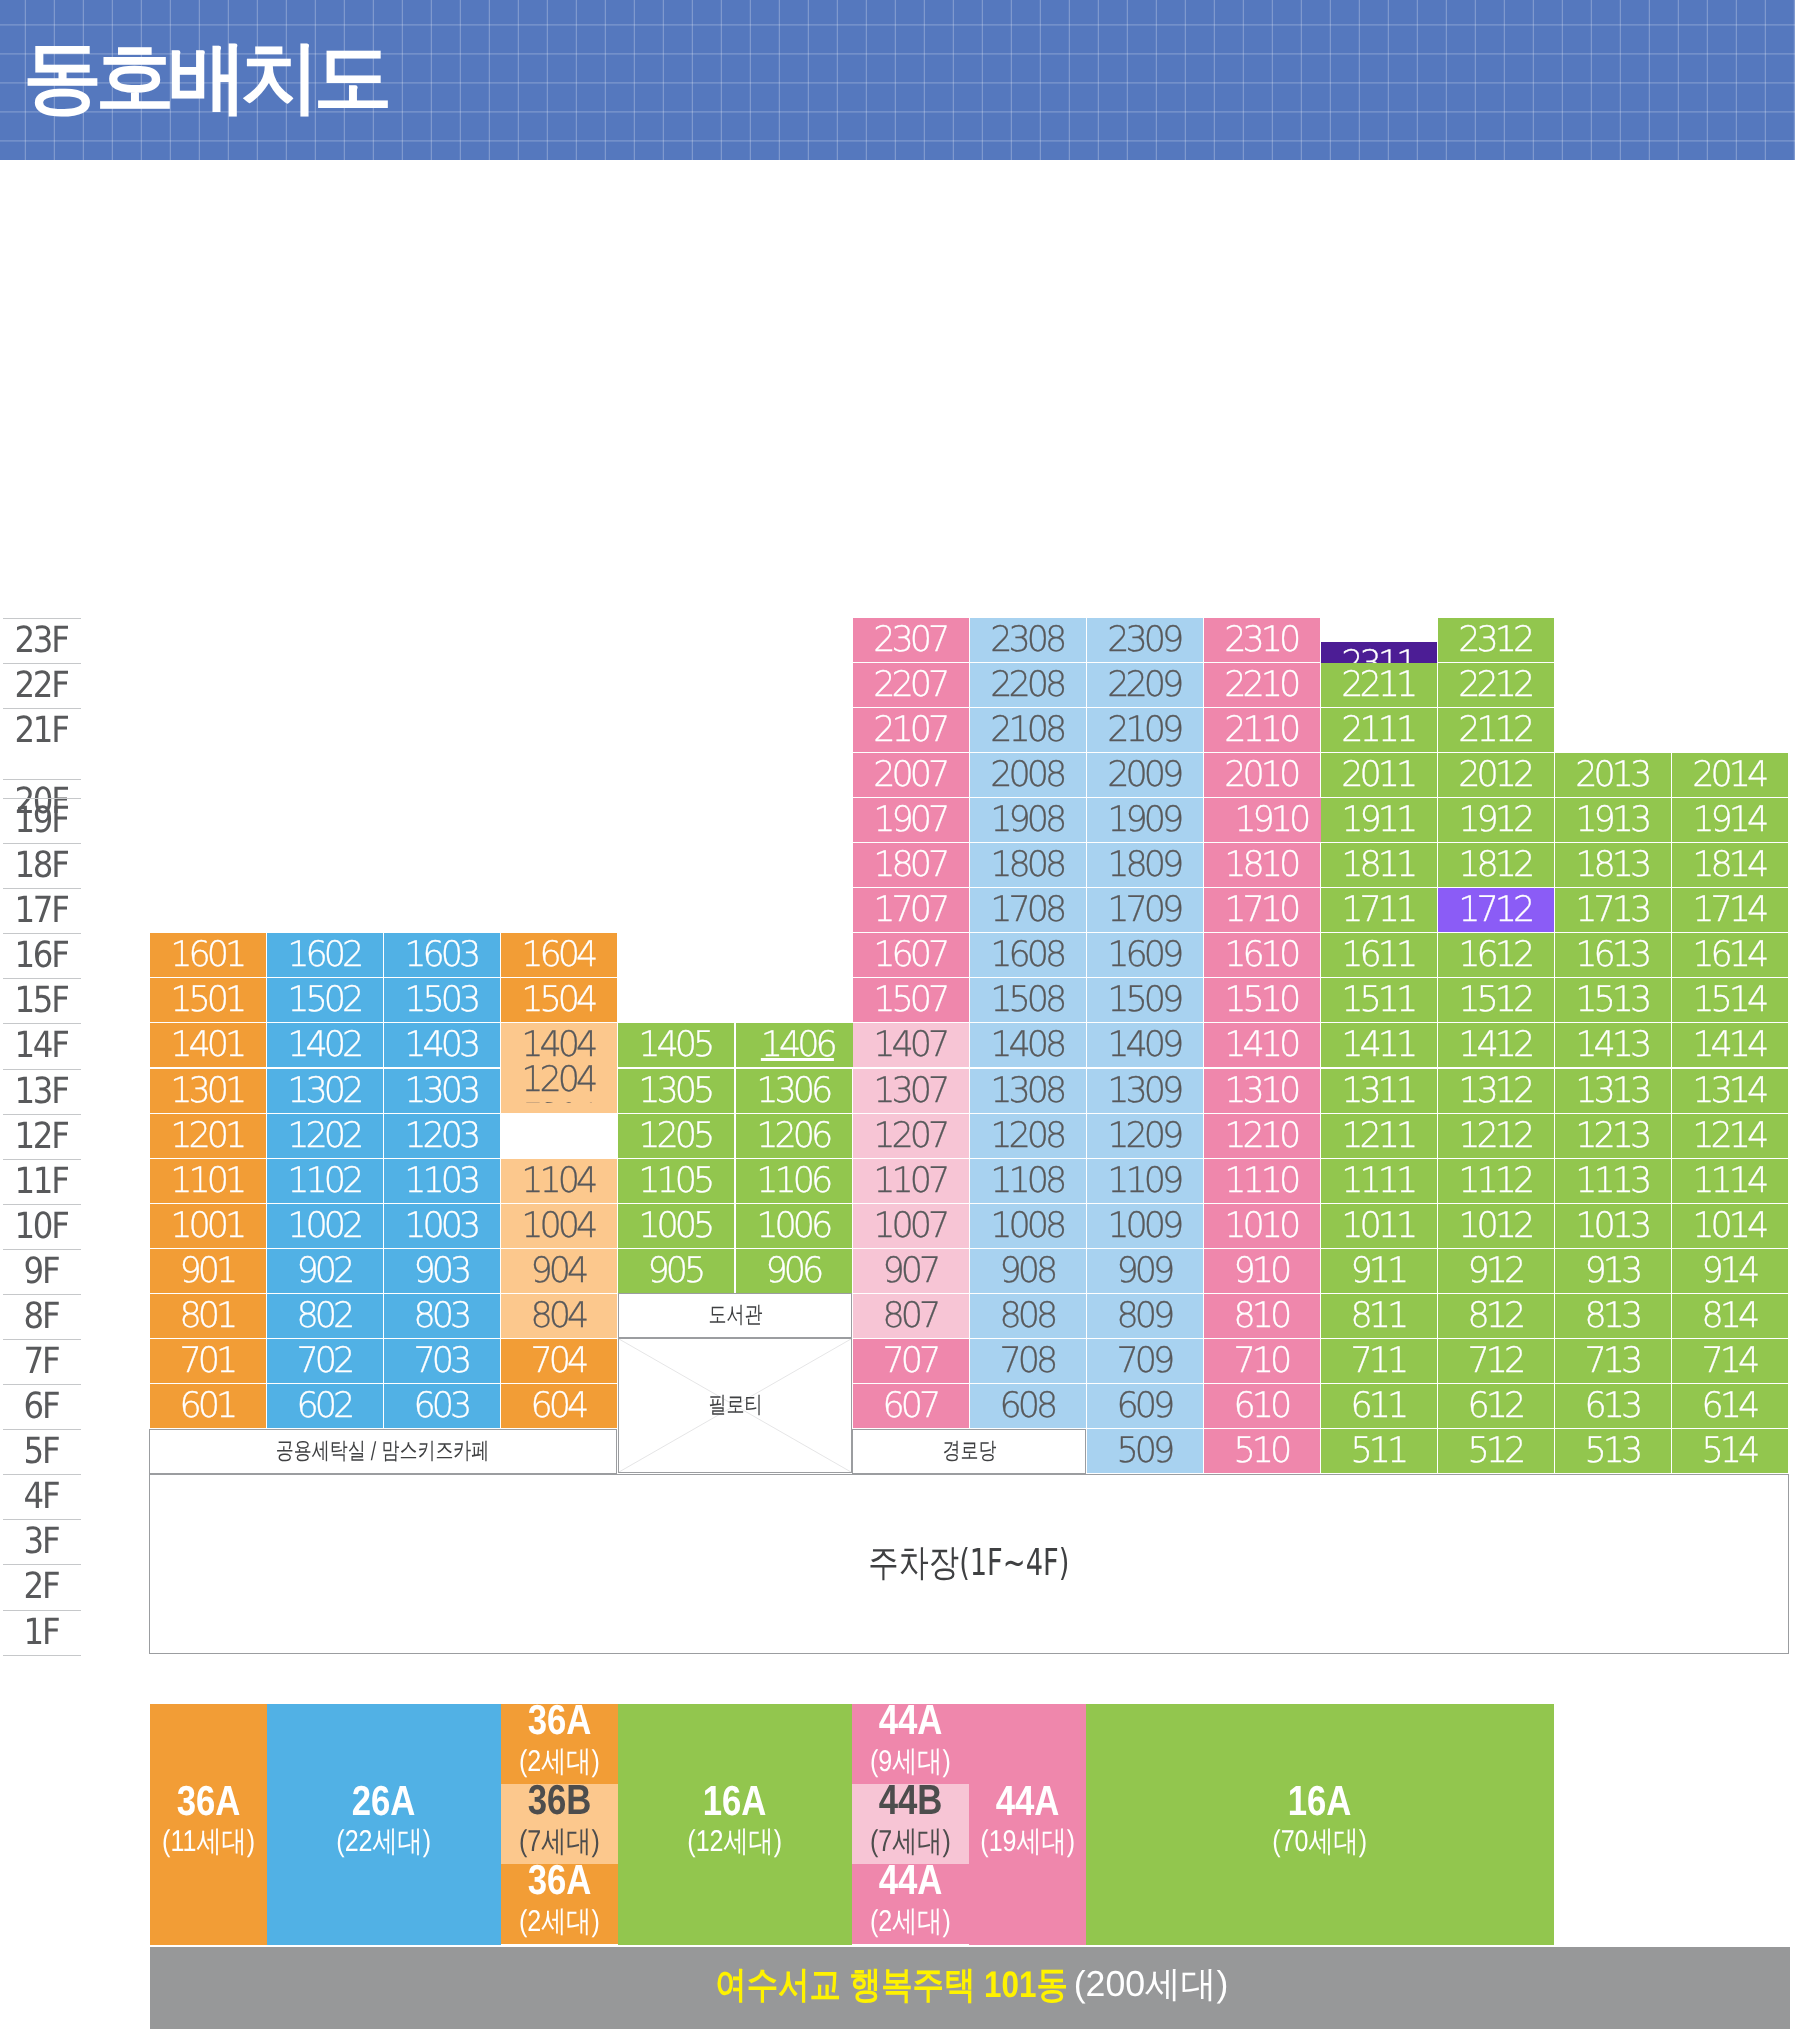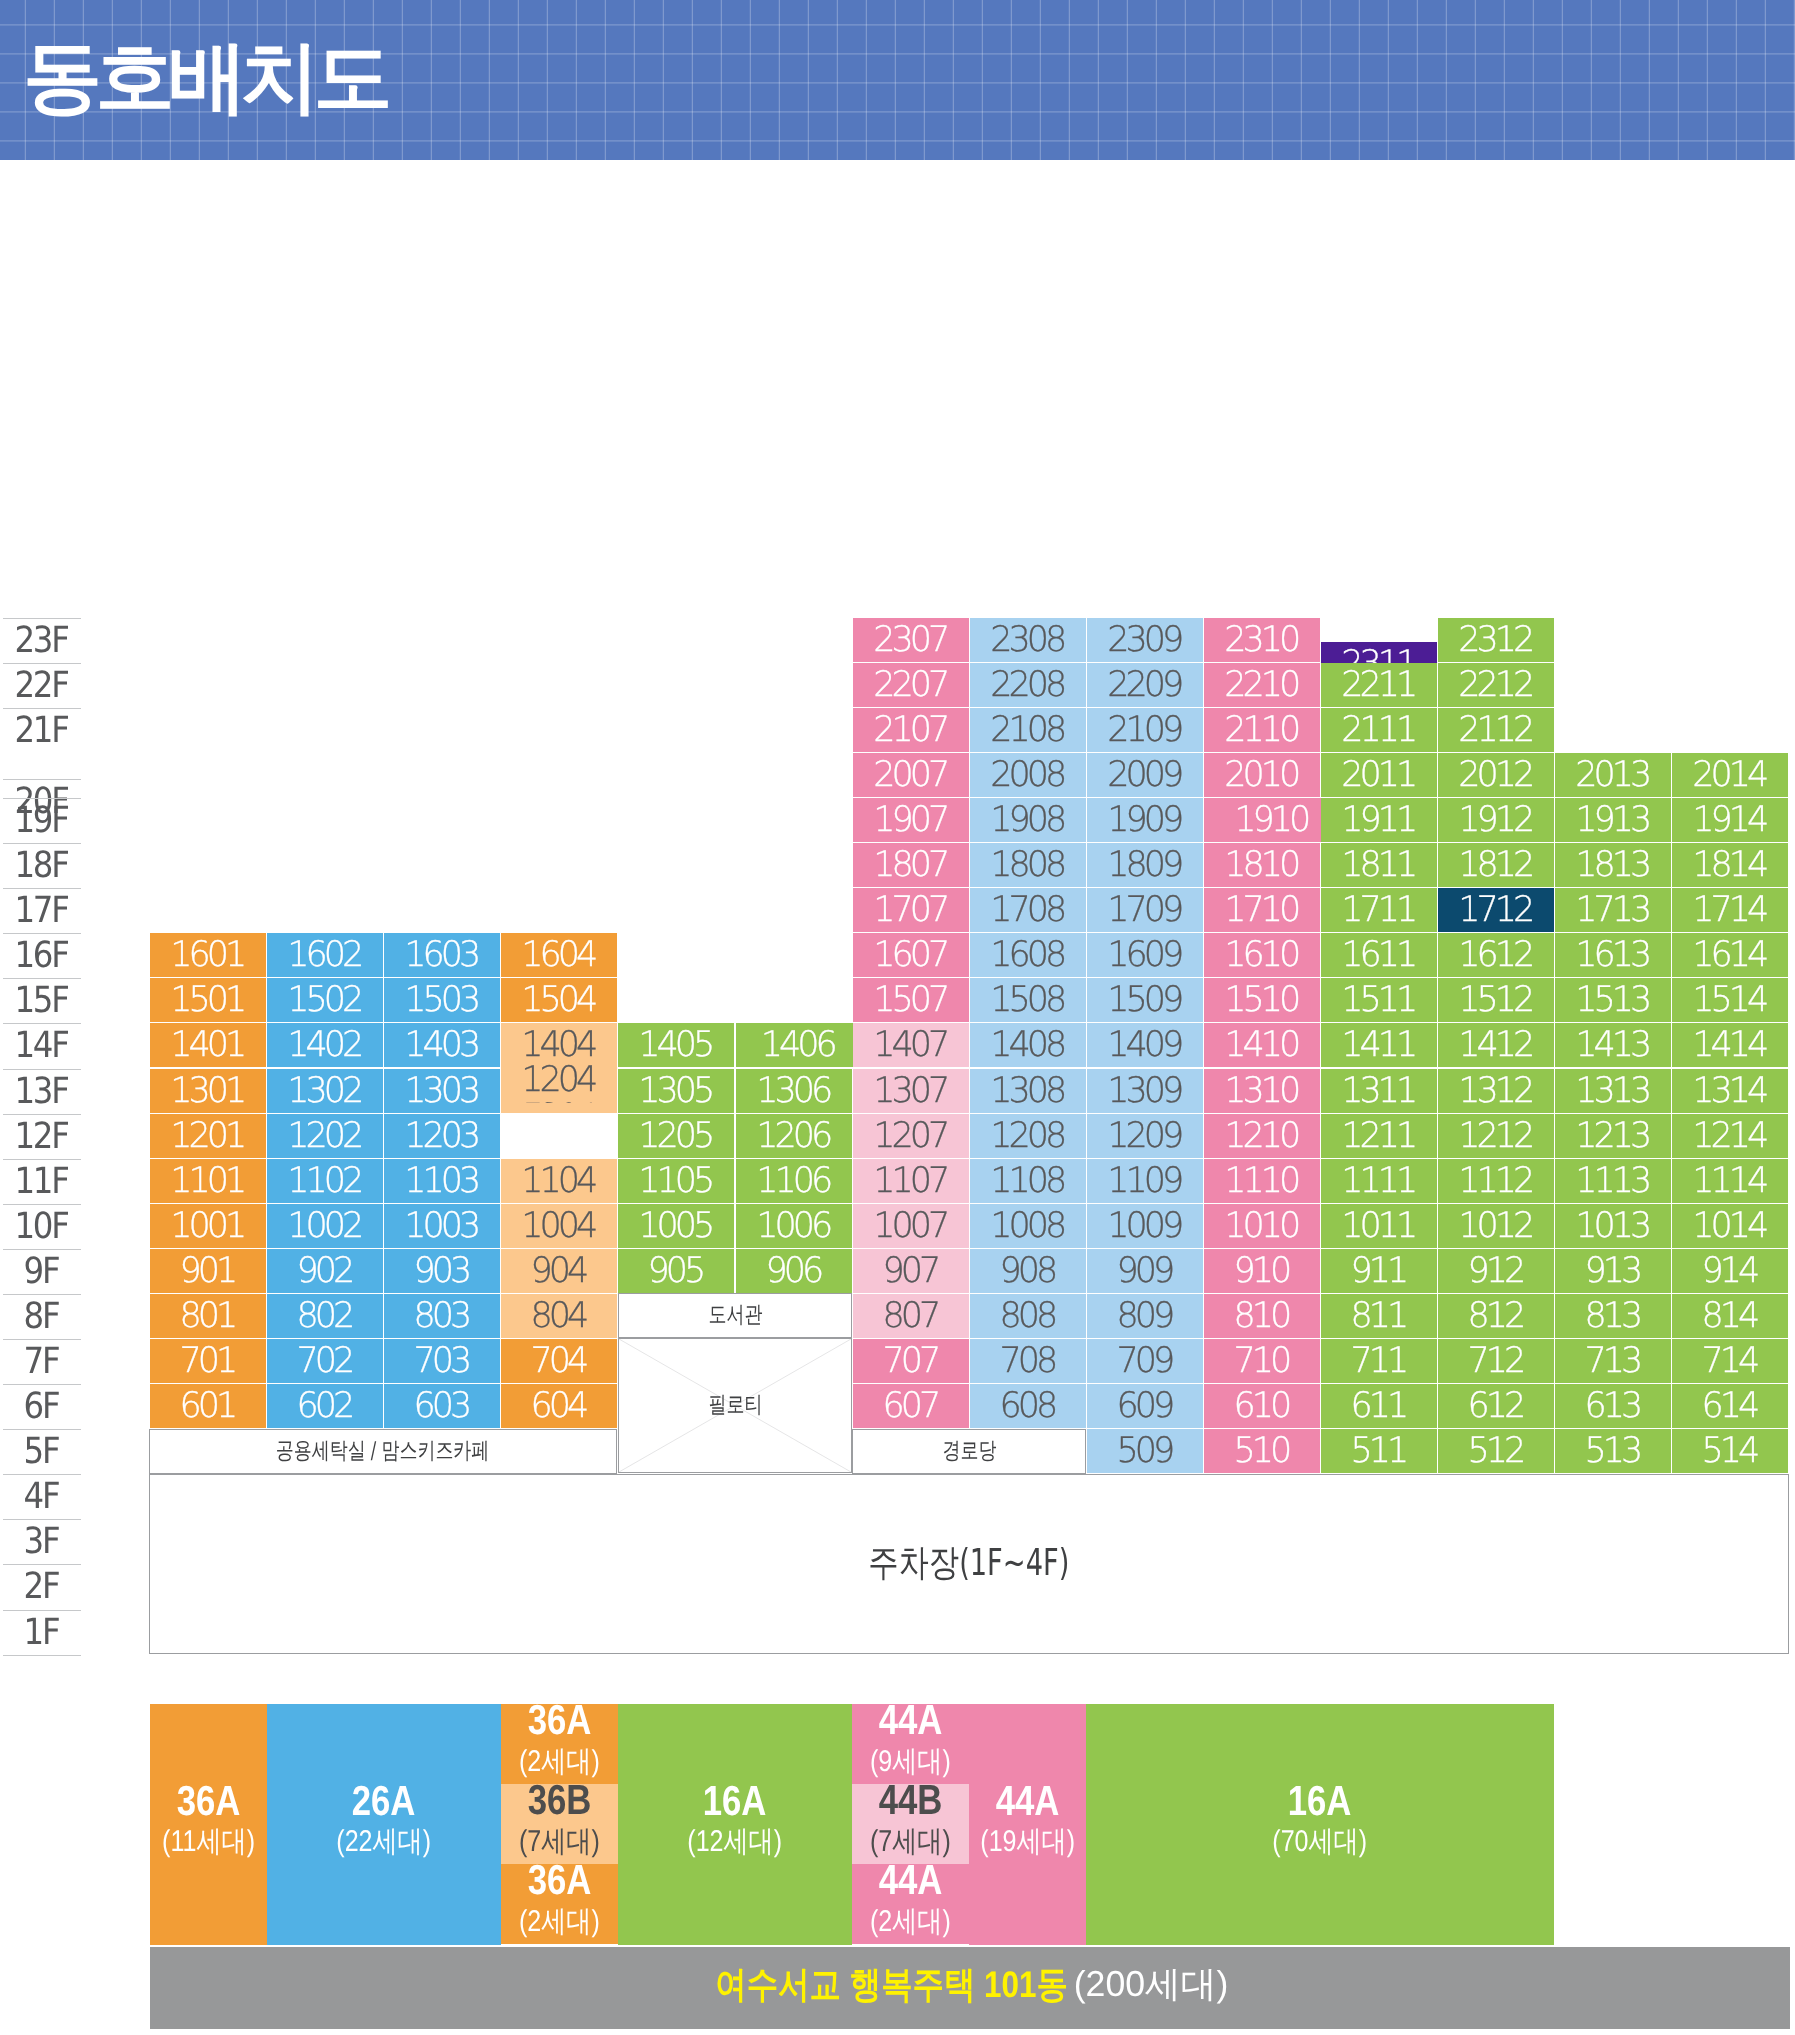--- a/index.html
+++ b/index.html
@@ -197,21 +197,21 @@
     <div class="cell" style="left: 1204px; top: 843px; width: 116px; height: 44px; background: rgb(239, 135, 172);">1810</div>
     <div class="cell" style="left: 1321px; top: 843px; width: 116px; height: 44px; background: rgb(146, 198, 78);">1811</div>
     <div class="cell" style="left: 1438px; top: 843px; width: 116px; height: 44px; background: rgb(146, 198, 78);">1812</div>
     <div class="cell" style="left: 1555px; top: 843px; width: 116px; height: 44px; background: rgb(146, 198, 78);">1813</div>
     <div class="cell" style="left: 1672px; top: 843px; width: 116px; height: 44px; background: rgb(146, 198, 78);">1814</div>
     <div class="cell" style="left: 853px; top: 888px; width: 116px; height: 44px; background: rgb(239, 135, 172);">1707</div>
     <div class="cell dk" style="left: 970px; top: 888px; width: 116px; height: 44px; background: rgb(168, 210, 240);">1708</div>
     <div class="cell dk" style="left: 1087px; top: 888px; width: 116px; height: 44px; background: rgb(168, 210, 240);">1709</div>
     <div class="cell" style="left: 1204px; top: 888px; width: 116px; height: 44px; background: rgb(239, 135, 172);">1710</div>
     <div class="cell" style="left: 1321px; top: 888px; width: 116px; height: 44px; background: rgb(146, 198, 78);">1711</div>
-    <div class="cell" style="left: 1438px; top: 888px; width: 116px; height: 44px; background: #0c4a6e;">1712</div>
+    <div class="cell" style="left: 1438px; top: 888px; width: 116px; height: 44px; background: #8b5cf6;">1712</div>
     <div class="cell" style="left: 1555px; top: 888px; width: 116px; height: 44px; background: rgb(146, 198, 78);">1713</div>
     <div class="cell" style="left: 1672px; top: 888px; width: 116px; height: 44px; background: rgb(146, 198, 78);">1714</div>
     <div class="cell" style="left: 150px; top: 933px; width: 116px; height: 44px; background: rgb(242, 157, 54);">1601</div>
     <div class="cell" style="left: 267px; top: 933px; width: 116px; height: 44px; background: rgb(81, 177, 229);">1602</div>
     <div class="cell" style="left: 384px; top: 933px; width: 116px; height: 44px; background: rgb(81, 177, 229);">1603</div>
     <div class="cell" style="left: 501px; top: 933px; width: 116px; height: 44px; background: rgb(242, 157, 54);">1604</div>
     <div class="cell" style="left: 853px; top: 933px; width: 116px; height: 44px; background: rgb(239, 135, 172);">1607</div>
     <div class="cell dk" style="left: 970px; top: 933px; width: 116px; height: 44px; background: rgb(168, 210, 240);">1608</div>
     <div class="cell dk" style="left: 1087px; top: 933px; width: 116px; height: 44px; background: rgb(168, 210, 240);">1609</div>
     <div class="cell" style="left: 1204px; top: 933px; width: 116px; height: 44px; background: rgb(239, 135, 172);">1610</div>
@@ -229,21 +229,21 @@
     <div class="cell" style="left: 1204px; top: 978px; width: 116px; height: 44px; background: rgb(239, 135, 172);">1510</div>
     <div class="cell" style="left: 1321px; top: 978px; width: 116px; height: 44px; background: rgb(146, 198, 78);">1511</div>
     <div class="cell" style="left: 1438px; top: 978px; width: 116px; height: 44px; background: rgb(146, 198, 78);">1512</div>
     <div class="cell" style="left: 1555px; top: 978px; width: 116px; height: 44px; background: rgb(146, 198, 78);">1513</div>
     <div class="cell" style="left: 1672px; top: 978px; width: 116px; height: 44px; background: rgb(146, 198, 78);">1514</div>
     <div class="cell" style="left: 150px; top: 1023px; width: 116px; height: 44px; background: rgb(242, 157, 54);">1401</div>
     <div class="cell" style="left: 267px; top: 1023px; width: 116px; height: 44px; background: rgb(81, 177, 229);">1402</div>
     <div class="cell" style="left: 384px; top: 1023px; width: 116px; height: 44px; background: rgb(81, 177, 229);">1403</div>
     <div class="cell dk" style="left: 501px; top: 1023px; width: 116px; height: 44px; background: rgb(252, 200, 141);">1404</div>
     <div class="cell" style="left: 618px; top: 1023px; width: 116px; height: 44px; background: rgb(146, 198, 78);">1405</div>
-    <div class="cell" style="left: 736px; top: 1023px; width: 125px; height: 44px; background: rgb(146, 198, 78);">1406</div>
+    <div class="cell" style="left: 736px; top: 1023px; width: 125px; height: 44px; background: rgb(146, 198, 78); text-decoration: underline;">1406</div>
     <div class="cell dk" style="left: 853px; top: 1023px; width: 116px; height: 44px; background: rgb(247, 197, 213);">1407</div>
     <div class="cell dk" style="left: 970px; top: 1023px; width: 116px; height: 44px; background: rgb(168, 210, 240);">1408</div>
     <div class="cell dk" style="left: 1087px; top: 1023px; width: 116px; height: 44px; background: rgb(168, 210, 240);">1409</div>
     <div class="cell" style="left: 1204px; top: 1023px; width: 116px; height: 44px; background: rgb(239, 135, 172);">1410</div>
     <div class="cell" style="left: 1321px; top: 1023px; width: 116px; height: 44px; background: rgb(146, 198, 78);">1411</div>
     <div class="cell" style="left: 1438px; top: 1023px; width: 116px; height: 44px; background: rgb(146, 198, 78);">1412</div>
     <div class="cell" style="left: 1555px; top: 1023px; width: 116px; height: 44px; background: rgb(146, 198, 78);">1413</div>
     <div class="cell" style="left: 1672px; top: 1023px; width: 116px; height: 44px; background: rgb(146, 198, 78);">1414</div>
     <div class="cell" style="left: 150px; top: 1069px; width: 116px; height: 44px; background: rgb(242, 157, 54);">1301</div>
     <div class="cell" style="left: 267px; top: 1069px; width: 116px; height: 44px; background: rgb(81, 177, 229);">1302</div>

